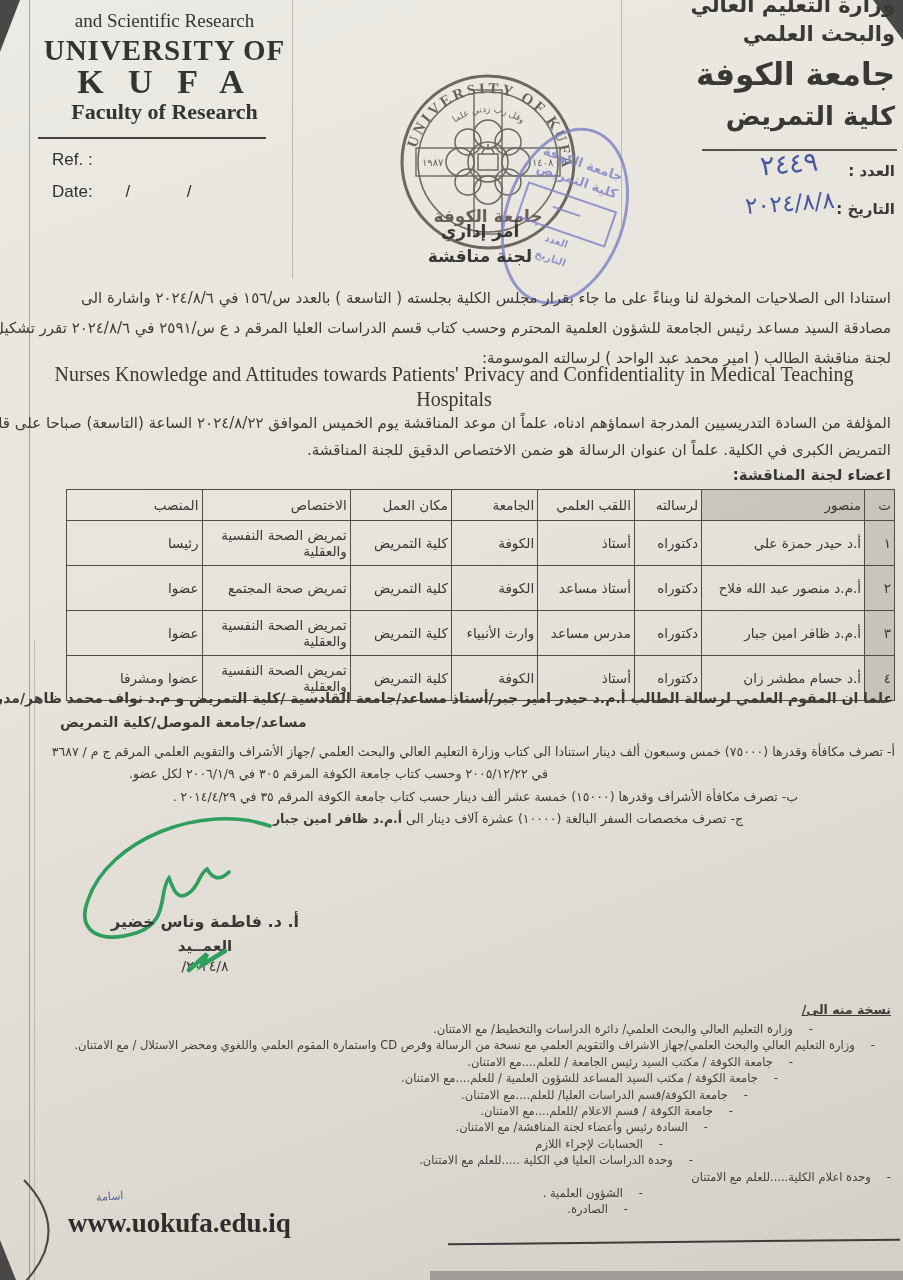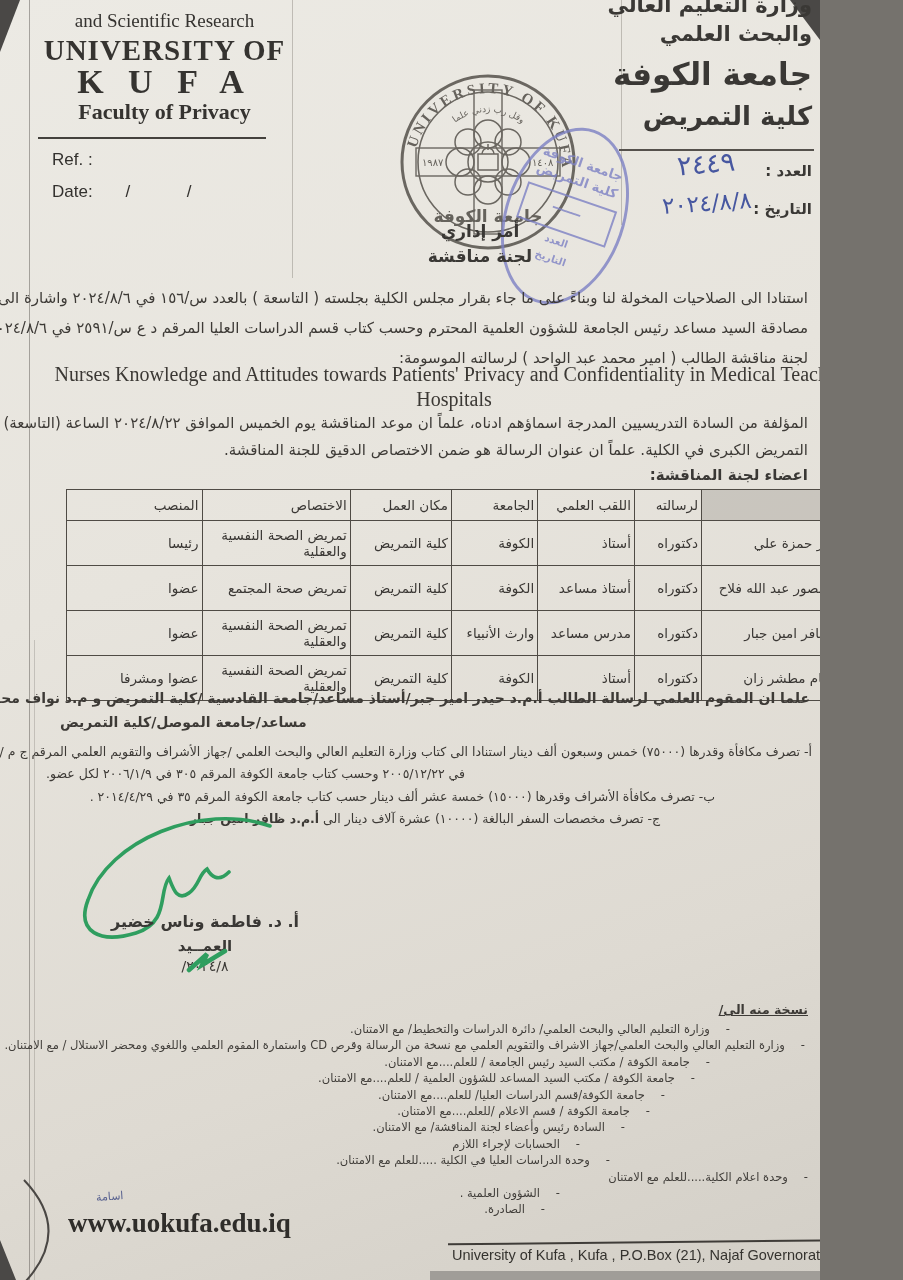--- a/index.html
+++ b/index.html
@@ -1,17 +1,17 @@
 <!DOCTYPE html>
 <html lang="ar"><head>
 <meta charset="utf-8">
 <style>
   html,body{margin:0;padding:0;}
   body{background:#75726d;font-family:"DejaVu Sans",sans-serif;}
-  #page{position:relative;width:820px;height:1280px;overflow:hidden;
+  #page{position:relative;width:903px;height:1280px;overflow:hidden;
         background:linear-gradient(160deg,#eceae4 0%,#e7e4dd 40%,#dedad2 75%,#d3cfc7 100%);}
   .abs{position:absolute;}
   .ar{direction:rtl;unicode-bidi:embed;}
   .nowrap{white-space:nowrap;}
   .blue{color:#4757a0;}
   
   .corner{background:#4a4846;}
   #corner-tl{left:0;top:0;width:20px;height:52px;clip-path:polygon(0 0,100% 0,0 100%);}
   #corner-tr{right:0;top:0;width:30px;height:40px;clip-path:polygon(0 0,100% 0,100% 100%);}
   #corner-bl{left:0;bottom:0;width:16px;height:40px;clip-path:polygon(0 100%,100% 100%,0 0);}
@@ -85,21 +85,21 @@
   #sig-svg{left:42px;top:812px;}
   #sig-name{left:60px;top:912px;width:290px;text-align:center;font-size:16px;font-weight:bold;color:#3a3835;}
   #sig-title{left:60px;top:937px;width:290px;text-align:center;font-size:15px;font-weight:bold;color:#3a3835;}
   #sig-date{left:60px;top:958px;width:290px;text-align:center;font-size:14px;color:#3a3835;}
   #sig-mark{left:185px;top:948px;}
   
   #dist-h{right:12px;top:1002px;font-size:12.5px;font-weight:bold;color:#3d3a36;text-decoration:underline;text-align:right;}
   #dist{right:12px;top:1021px;width:870px;}
   .ditem{direction:rtl;text-align:right;font-size:11.5px;color:#413e3a;height:16.4px;line-height:16.4px;white-space:nowrap;}
   .ditem .dash{display:inline-block;margin-left:16px;}
-  .ditem:nth-child(1){margin-right:78px;}  .ditem:nth-child(2){margin-right:3px;}
+  .ditem:nth-child(1){margin-right:78px;}  .ditem:nth-child(2){margin-right:16px;}
   .ditem:nth-child(3){margin-right:98px;}  .ditem:nth-child(4){margin-right:113px;}
   .ditem:nth-child(5){margin-right:143px;} .ditem:nth-child(6){margin-right:158px;}
   .ditem:nth-child(7){margin-right:183px;} .ditem:nth-child(8){margin-right:228px;}
   .ditem:nth-child(9){margin-right:198px;} .ditem:nth-child(10){}
   .ditem:nth-child(11){margin-right:248px;}.ditem:nth-child(12){margin-right:263px;}
   
   #osama{left:96px;top:1190px;font-size:11px;color:#5a6390;transform:rotate(-4deg);}
   #website{left:68px;top:1208px;font-size:27px;font-weight:bold;font-family:"Liberation Serif",serif;color:#2f2d2a;}
   #bracket{left:18px;top:1178px;}
   #footer-rule{left:448px;top:1241px;width:452px;height:2px;background:#3f3c38;transform:rotate(-.6deg);}
@@ -116,21 +116,21 @@
   <div class="abs" id="bottom-strip"></div>
   <div class="abs foldline" style="left:292px;top:0;height:278px;"></div>
   <div class="abs foldline" style="left:621px;top:0;height:225px;"></div>
   <div class="abs rule-v" style="left:29px;top:0;height:1280px;"></div>
   <div class="abs rule-v" style="left:34px;top:640px;height:640px;opacity:.5;"></div>
 
   <div class="abs" id="en-head">
     <div class="l1">and Scientific Research</div>
     <div class="l2">UNIVERSITY OF</div>
     <div class="l3">K U F A</div>
-    <div class="l4">Faculty of Privacy</div>
+    <div class="l4">Faculty of Research</div>
   </div>
   <div class="abs" id="en-rule"></div>
   <div class="abs" id="ref-line">
     <span>Ref. :</span>
   </div>
   <div class="abs" id="date-line">
     <span>Date:</span>
     <span id="date-slashes">/ /</span>
   </div>
 
@@ -290,15 +290,14 @@
     <div class="ditem"><span class="dash">-</span><span>الشؤون العلمية .</span></div>
     <div class="ditem"><span class="dash">-</span><span>الصادرة.</span></div>
   </div>
 
   <svg class="abs" id="bracket" width="60" height="105" viewBox="0 0 60 105">
     <path d="M 6,2 Q 54,52 8,103" stroke="#4a4744" stroke-width="2" fill="none"></path>
   </svg>
   <div class="abs ar" id="osama">اسامة</div>
   <div class="abs" id="website">www.uokufa.edu.iq</div>
   <div class="abs" id="footer-rule"></div>
-  <div class="abs" id="footer-addr">University of Kufa , Kufa , P.O.Box (21), Najaf Governorate , Iraq</div>
 
 </div>
 
 </body></html>

